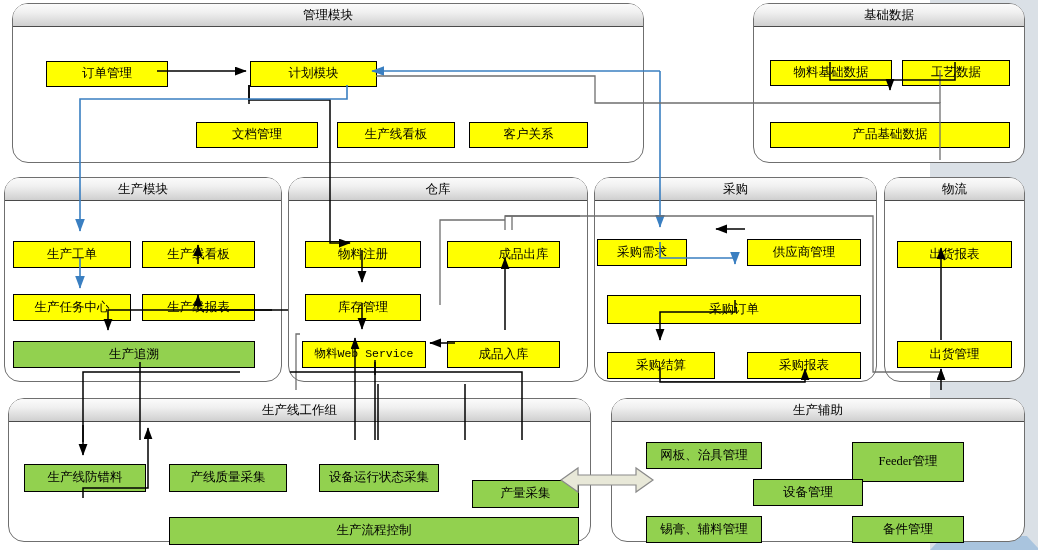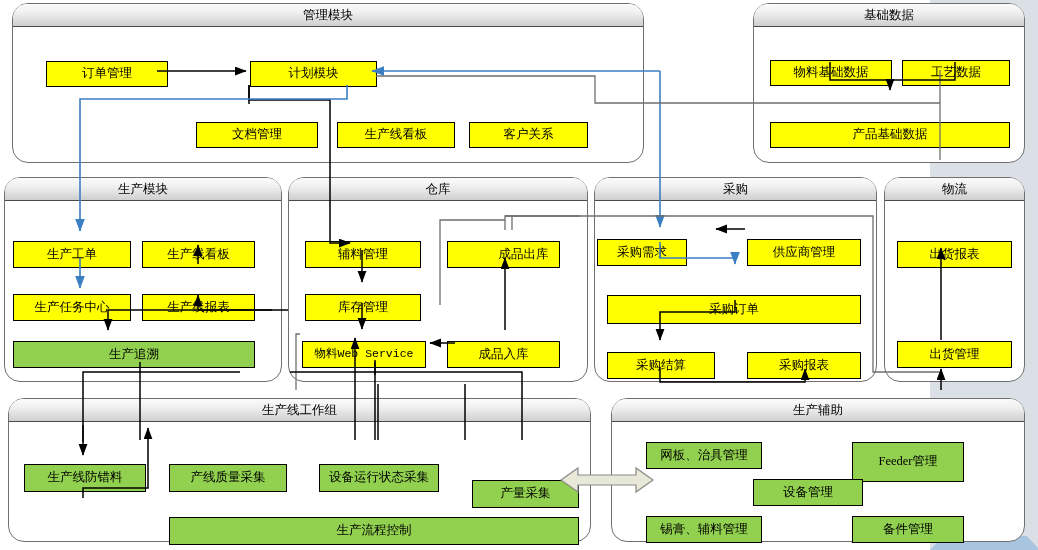--- a/index.html
+++ b/index.html
@@ -76,21 +76,21 @@
       <div class="node ybox" style="left:137px;top:93px;width:113px;height:27px;">生产线报表</div>
       <div class="node gbox" style="left:8px;top:140px;width:242px;height:27px;">生产追溯</div>
     </div>
   </div>
 
   <div class="grp" style="left:288px;top:177px;width:300px;height:205px;">
     <div class="hdr">
         <span>仓库</span>
       </div>
     <div class="body">
-      <div class="node ybox" style="left:16px;top:40px;width:116px;height:27px;">辅料管理</div>
+      <div class="node ybox" style="left:16px;top:40px;width:116px;height:27px;">物料注册</div>
       <div class="node ybox" style="left:158px;top:40px;width:113px;height:27px;padding-left:40px;">成品出库</div>
       <div class="node ybox" style="left:16px;top:93px;width:116px;height:27px;">库存管理</div>
       <div class="node ybox mono" style="left:13px;top:140px;width:124px;height:27px;">物料Web Service</div>
       <div class="node ybox" style="left:158px;top:140px;width:113px;height:27px;">成品入库</div>
     </div>
   </div>
 
   <div class="grp" style="left:594px;top:177px;width:283px;height:205px;">
     <div class="hdr">
         <span>采购</span>

